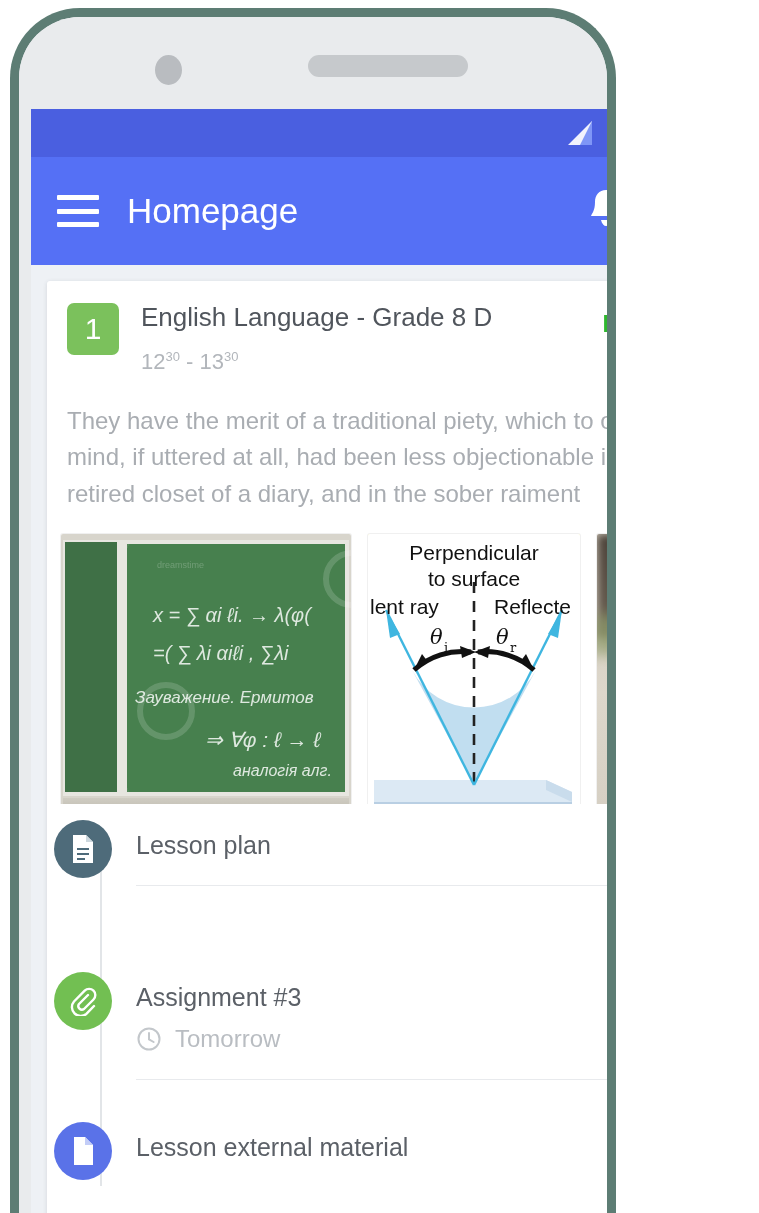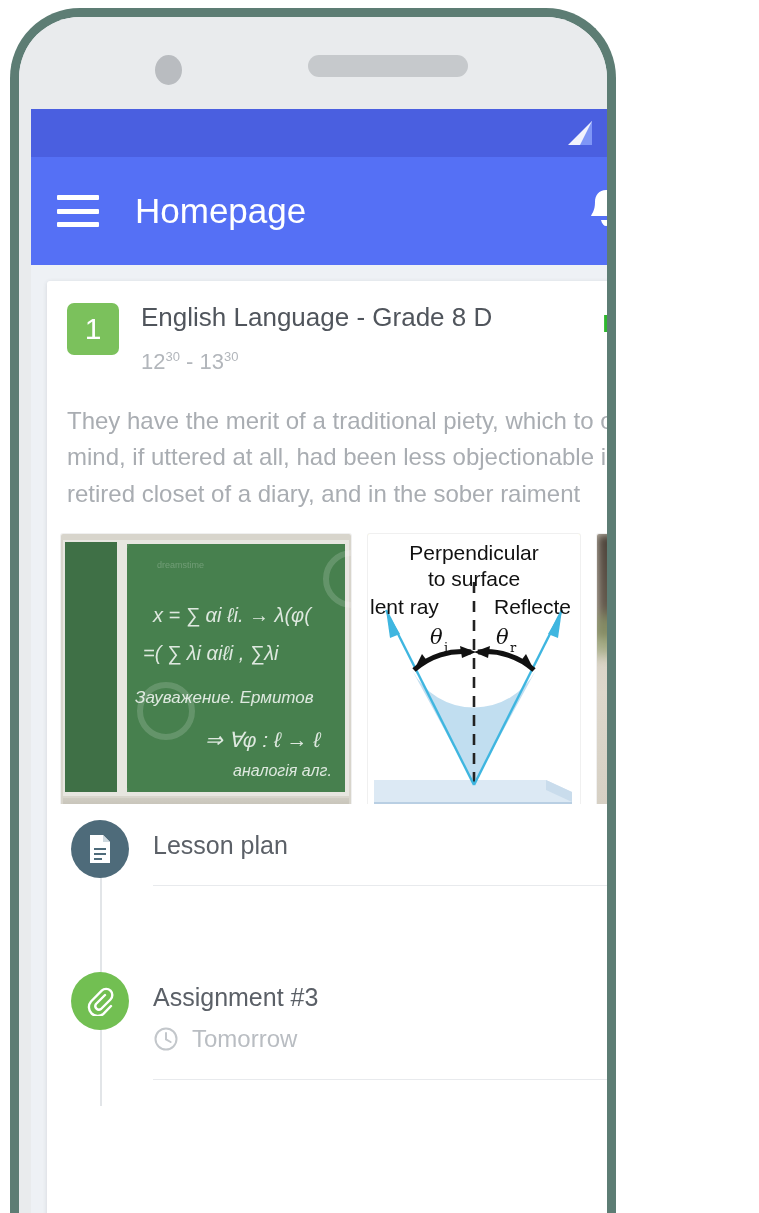--- a/index.html
+++ b/index.html
@@ -105,21 +105,21 @@
   }
   #menu-button span {
     display: block;
     height: 5px;
     background: #ffffff;
     border-radius: 1px;
   }
   #app-title {
     color: #ffffff;
     font-size: 35px;
-    margin-left: 36px;
+    margin-left: 28px;
     flex: 1;
     font-weight: 400;
     white-space: nowrap;
   }
   .appbar-action {
     position: relative;
     margin-left: 26px;
     cursor: pointer;
     display: block;
   }
@@ -278,21 +278,21 @@
               border-radius:40% 30% 26% 34%; transform:rotate(4deg);
               box-shadow: inset -14px 0 22px rgba(0,0,0,.22); }
   .ph-stripes { position:absolute; inset:0;
      background-image:repeating-linear-gradient(92deg, rgba(255,255,255,.10) 0 1px, transparent 1px 7px); }
   .ph-shoe { position:absolute; left:84px; top:238px; width:62px; height:34px;
              background:#53433a; border-radius:6px 14px 8px 10px; transform:rotate(-6deg); }
 
   
   #timeline {
     position: relative;
-    padding-left: 24px;
+    padding-left: 7px;
   }
   #timeline-line {
     position: absolute;
     left: 53px;
     top: 26px;
     bottom: 0;
     width: 2px;
     background: #e2e5e8;
   }
   .timeline-item {
@@ -413,21 +413,21 @@
         <div id="thumbnail-strip">
 
           <div class="thumb" id="thumb-chalkboard">
             <div class="cb-wrap">
               <div class="cb-frame"></div>
               <div class="cb-left"></div>
               <div class="cb-main">
                 <div class="cb-swirl" style="left:196px; top:6px;"></div>
                 <div class="cb-swirl" style="left:10px; top:138px;"></div>
                 <div class="cb-chalk" style="left:26px; top:22px; font-size:20px;">x = ∑ αi ℓi.  → λ(φ(</div>
-                <div class="cb-chalk" style="left:16px; top:60px; font-size:20px;">=( ∑ λi αiℓi , ∑λi</div>
+                <div class="cb-chalk" style="left:26px; top:60px; font-size:20px;">=( ∑ λi αiℓi , ∑λi</div>
                 <div class="cb-chalk" style="left:8px; top:106px; font-size:17px;">Зауважение. Ермитов</div>
                 <div class="cb-chalk" style="left:78px; top:146px; font-size:21px;">⇒ ∀φ : ℓ → ℓ</div>
                 <div class="cb-chalk" style="left:106px; top:180px; font-size:16px;">аналогія алг.</div>
                 <div class="cb-watermark" style="left:30px; top:16px;">dreamstime</div>
               </div>
               <div class="cb-tray"></div>
             </div>
           </div>
 
           <div class="thumb" id="thumb-diagram">
@@ -511,18 +511,29 @@
                 <svg width="26" height="26" viewBox="0 0 26 26">
                   <circle cx="13" cy="13" r="10.5" fill="none" stroke="#c3c7cb" stroke-width="2"></circle>
                   <path d="M13 7 v6.4 l4.6 2.6" fill="none" stroke="#c3c7cb" stroke-width="2" stroke-linecap="round"></path>
                 </svg>
                 <span>Tomorrow</span>
               </div>
               <div class="timeline-divider"></div>
             </div>
           </div>
 
+          <div class="timeline-item">
+            <div class="timeline-icon" style="background:#5a72e8;">
+              <svg width="24" height="30" viewBox="0 0 24 30">
+                <path d="M3 1 h11 l8 8 v20 H3 Z" fill="#ffffff"></path>
+                <path d="M14 1 v8 h8 Z" fill="#c3cdf7"></path>
+              </svg>
+            </div>
+            <div class="timeline-body">
+              <div class="timeline-label">Lesson external material</div>
+            </div>
+          </div>
 
         </div>
       </div>
     </div>
   </div>
 </div>
 
 </body></html>

